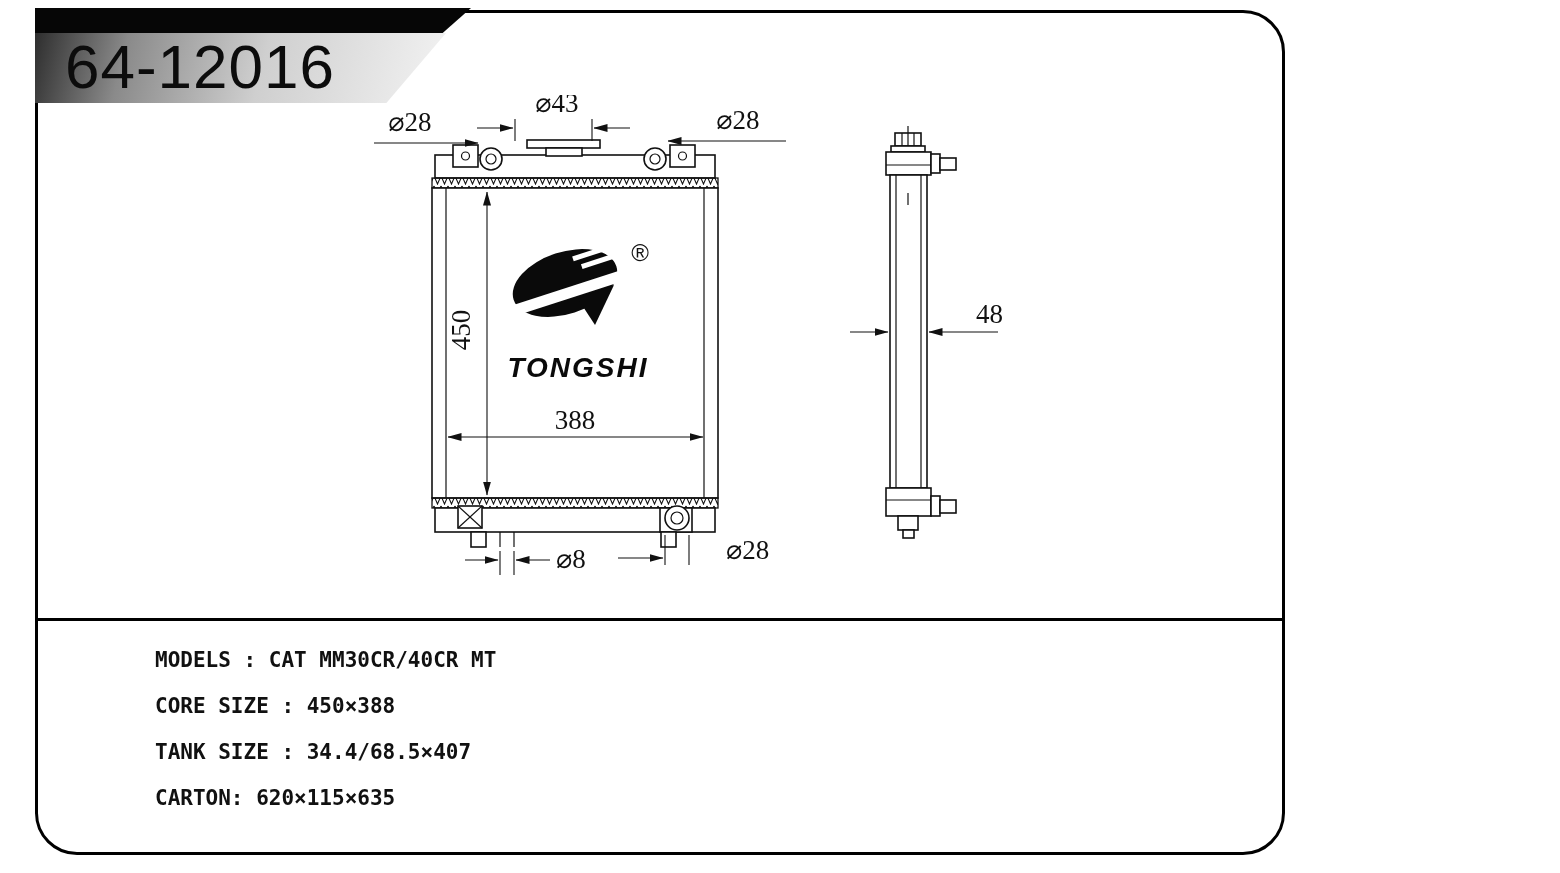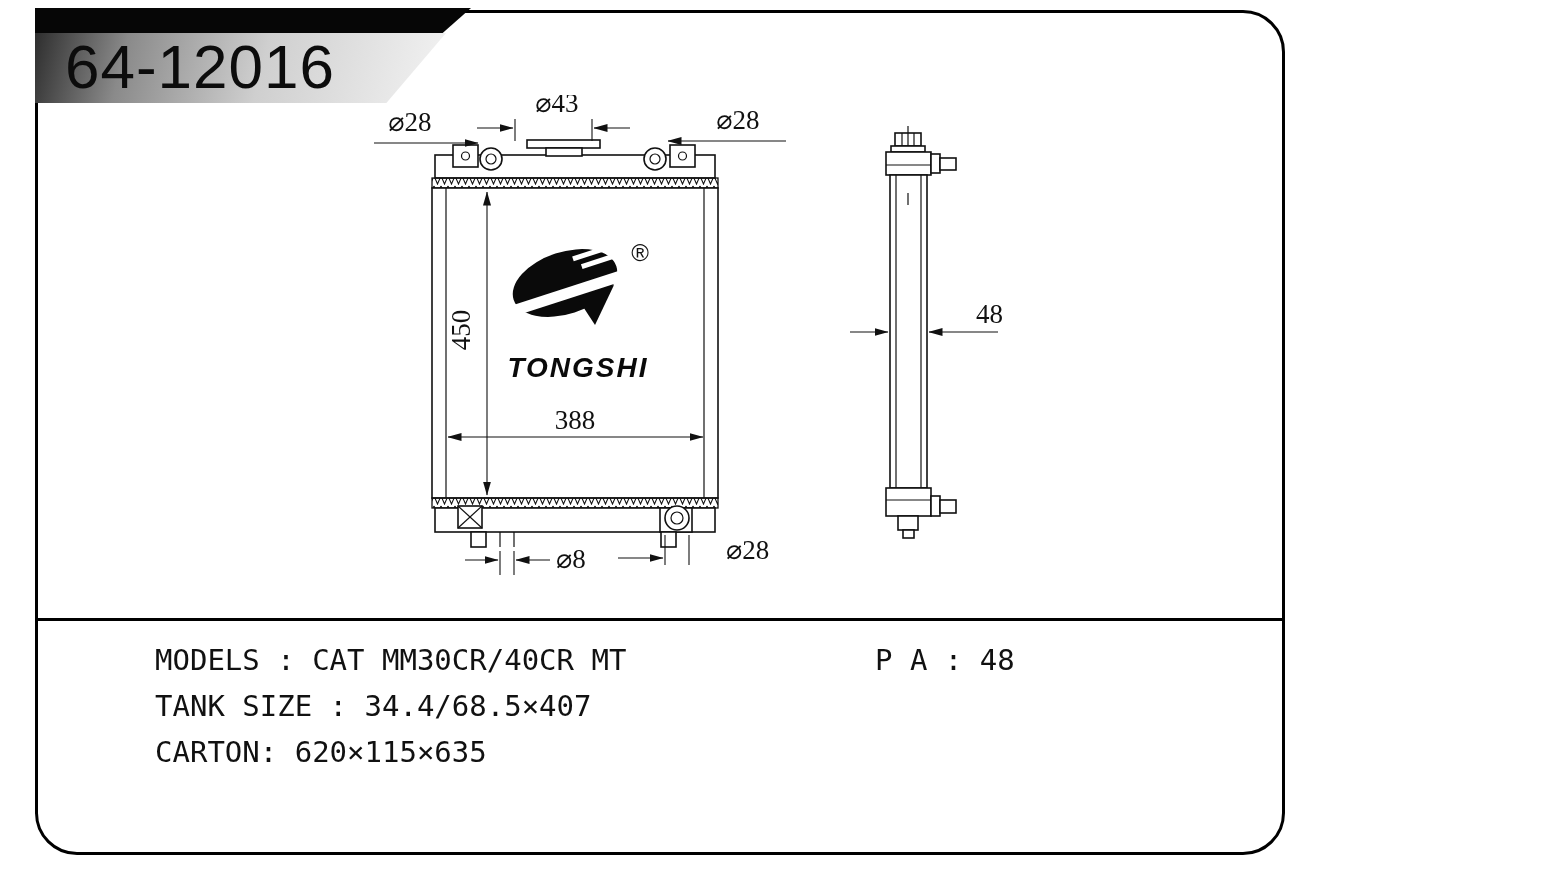--- a/index.html
+++ b/index.html
@@ -24,21 +24,21 @@
   .thin    { stroke:#111; stroke-width:1.2; fill:none; }
   .dim     { stroke:#111; stroke-width:1.1; fill:none; }
   .dimtext { font-family:"Liberation Serif","DejaVu Sans",serif; font-size:27px; fill:#111; }
   .logotext{ font-family:"Liberation Sans",sans-serif; font-weight:700; font-style:italic;
              font-size:28px; letter-spacing:2px; fill:#0a0a0a; }
 
   .specs-left  { position:absolute; left:155px; top:637px; }
   .specs-right { position:absolute; left:875px; top:637px; }
   .spec-row { height:46px; line-height:46px; white-space:pre;
               font-family:"DejaVu Sans Mono","Liberation Mono",monospace;
-              font-weight:400; font-size:29px; color:#111; }
+              font-weight:700; font-size:21px; color:#111; }
 </style>
 </head>
 <body>
 
 <div class="page">
 
   <div class="frame"></div>
   <div class="divider"></div>
 
   <div class="banner-strip"></div>
@@ -156,21 +156,21 @@
 
     <g>
       <line class="dim" x1="500" y1="237" x2="538" y2="237" marker-end="url(#arr)"></line>
       <line class="dim" x1="648" y1="237" x2="579" y2="237" marker-end="url(#arr)"></line>
       <text class="dimtext" x="626" y="228" text-anchor="start">48</text>
     </g>
   </svg>
 
   <div class="specs-left">
     <div class="spec-row">MODELS : CAT MM30CR/40CR MT</div>
+    <div class="spec-row">CORE SIZE : 450×388</div>
     <div class="spec-row">TANK SIZE : 34.4/68.5×407</div>
     <div class="spec-row">CARTON: 620×115×635</div>
   </div>
 
   <div class="specs-right">
-    <div class="spec-row">P A : 48</div>
   </div>
 
 </div>
 
 </body></html>

